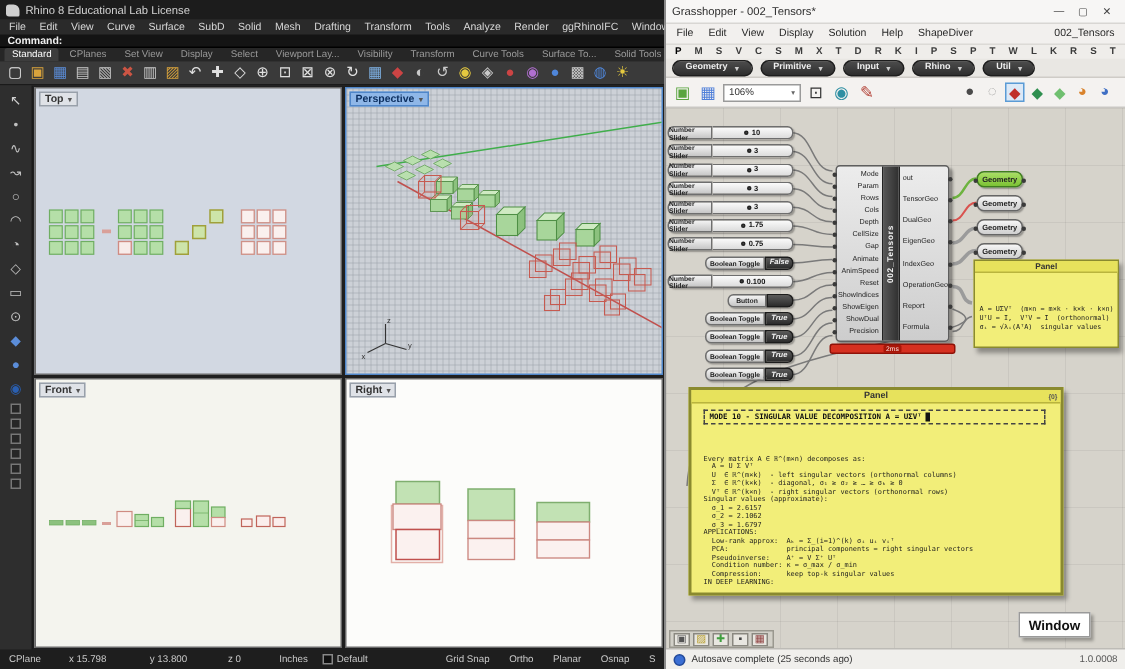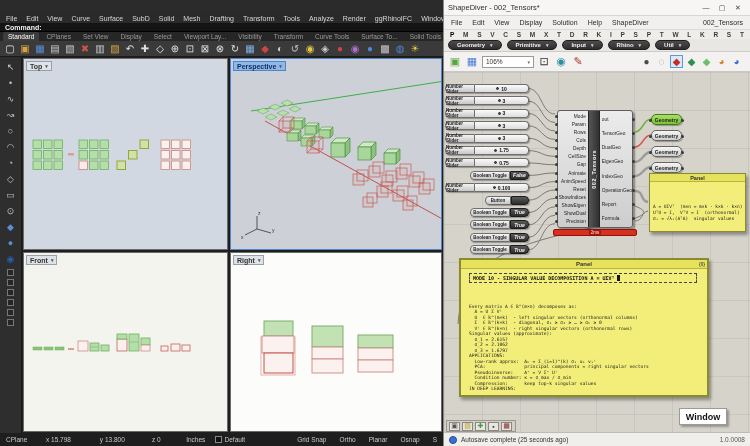--- a/index.html
+++ b/index.html
@@ -124,20 +124,24 @@
   .gh-status .sicon{width:8px;height:8px;border-radius:50%;background:#3b6fd4;border:1px solid #234a9a;}
   .gh-status .stext{font-size:6.5px;color:#333;}
   .gh-status .sver{margin-left:auto;font-size:6.5px;color:#555;}
 </style>
 </head>
 <body>
 
 <div id="screen">
 
   <div id="rhino">
+    <div class="rh-titlebar">
+      <span class="rh-logo"></span>
+      <span class="rh-title">Rhino 8 Educational Lab License</span>
+    </div>
     <div class="rh-menubar">
 
     <span class="rh-menu-item">File</span>
         <span class="rh-menu-item">Edit</span>
         <span class="rh-menu-item">View</span>
         <span class="rh-menu-item">Curve</span>
         <span class="rh-menu-item">Surface</span>
         <span class="rh-menu-item">SubD</span>
         <span class="rh-menu-item">Solid</span>
         <span class="rh-menu-item">Mesh</span>
@@ -441,21 +445,21 @@
           <span class="sp">Ortho</span>
           <span class="sp">Planar</span>
           <span class="sp">Osnap</span>
           <span class="sp">S</span>
         </span>
     </div>
   </div>
 
   <div id="gh">
     <div class="gh-titlebar">
-      <span class="gh-title">ShapeDiver - 002_Tensors*</span>
+      <span class="gh-title">Grasshopper - 002_Tensors*</span>
       <span class="gh-winbtn">—</span>
       <span class="gh-winbtn">▢</span>
       <span class="gh-winbtn">✕</span>
     </div>
     <div class="gh-menubar">
       <span style="display:contents">
         
       <span class="gh-menu-item">File</span><span class="gh-menu-item">Edit</span><span class="gh-menu-item">View</span><span class="gh-menu-item">Display</span><span class="gh-menu-item">Solution</span><span class="gh-menu-item">Help</span><span class="gh-menu-item">ShapeDiver</span></span>
       <span class="gh-docname">002_Tensors</span>
     </div>

